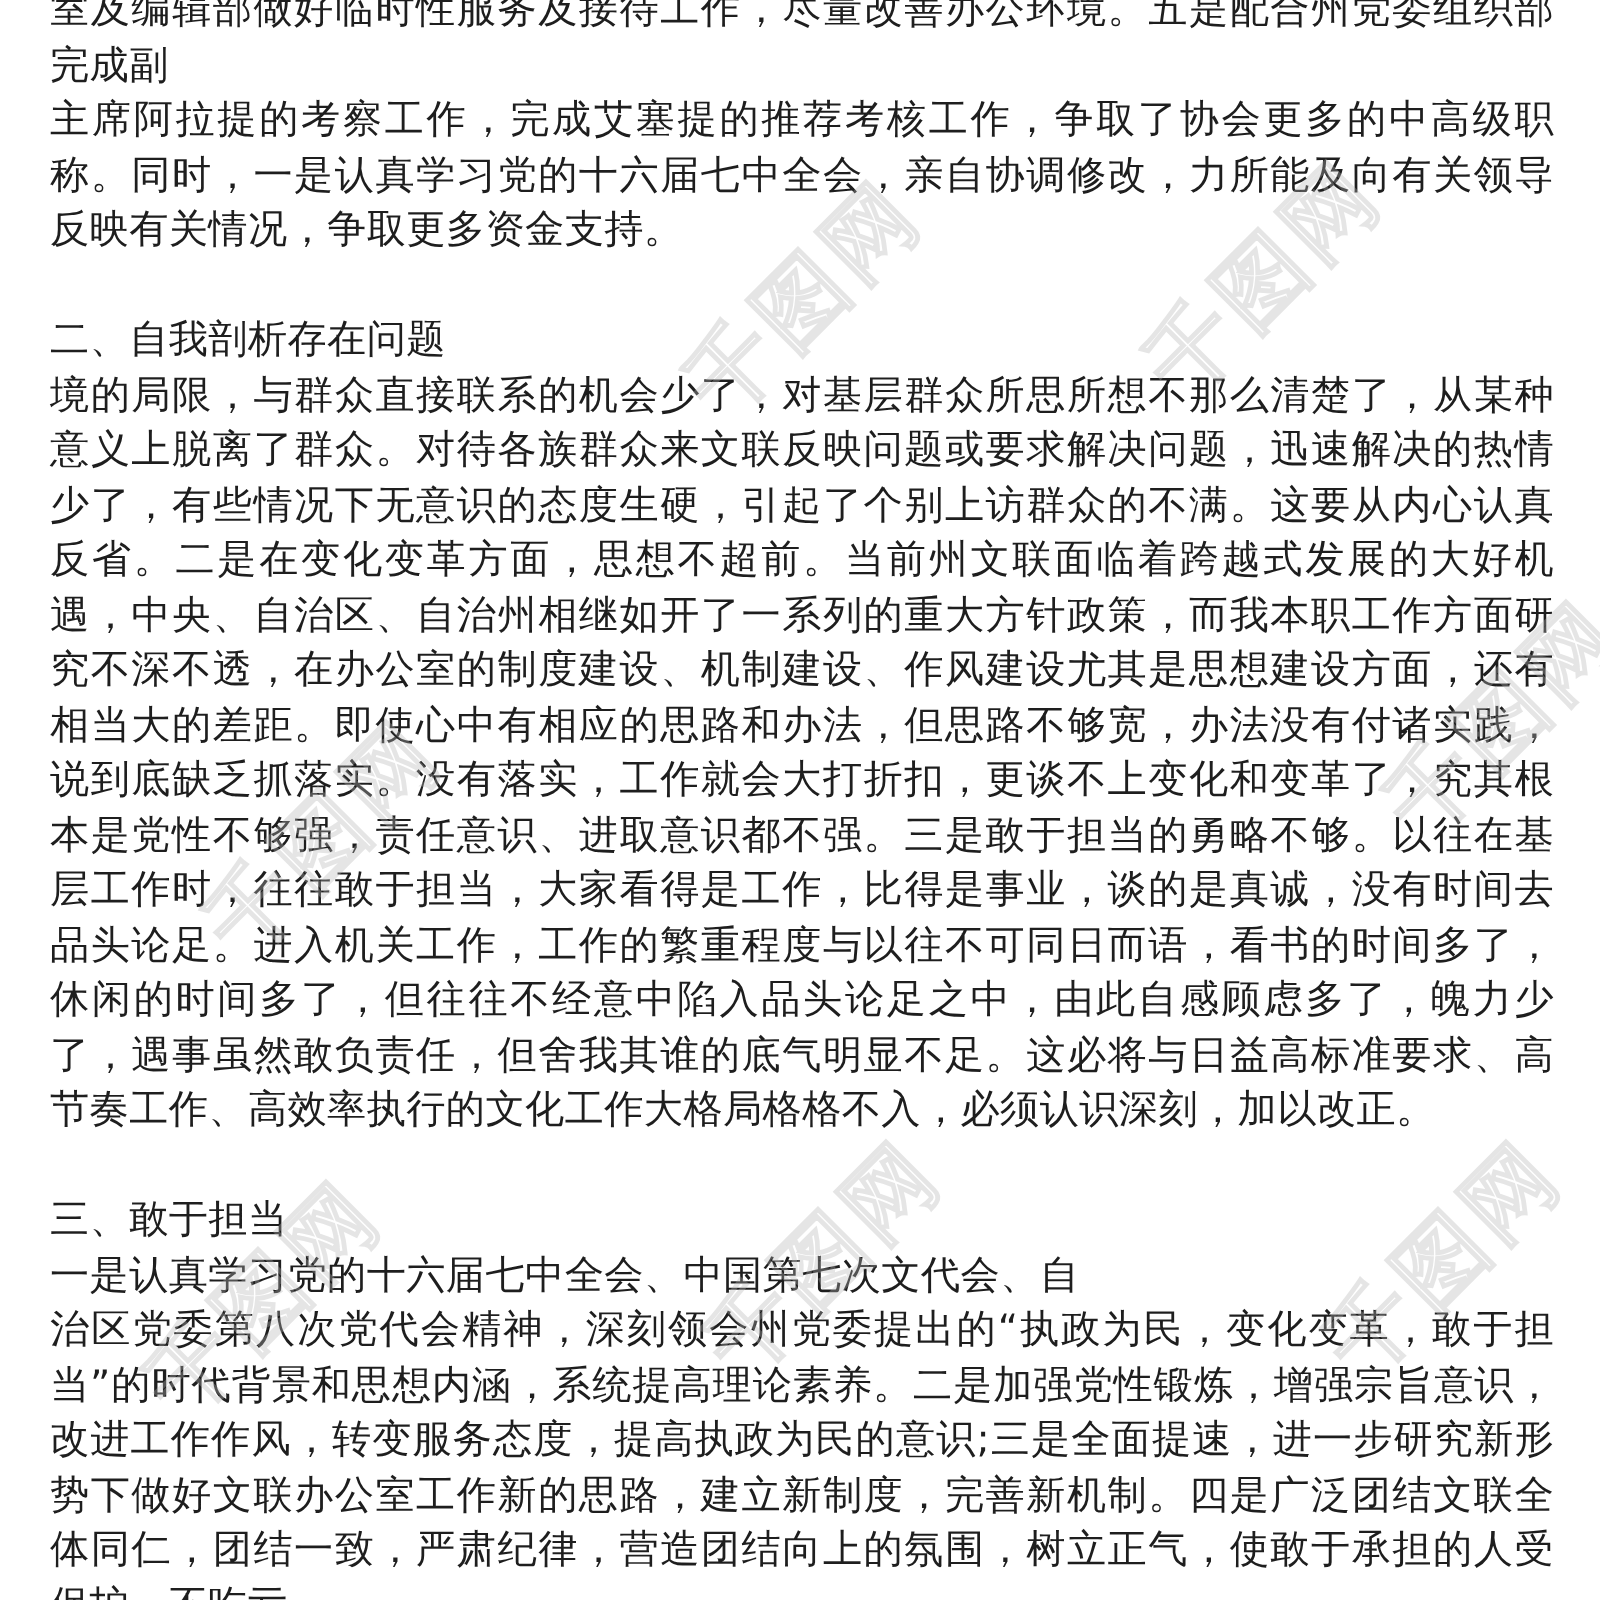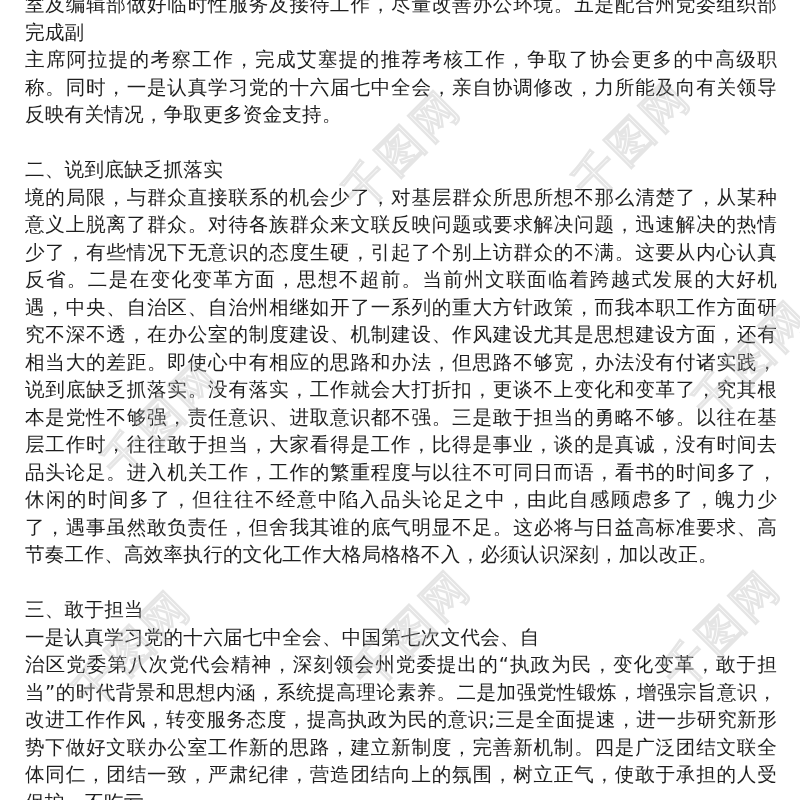--- a/index.html
+++ b/index.html
@@ -49,21 +49,21 @@
 </style>
 </head>
 <body>
 
 <div class="page">
   <p>室及编辑部做好临时性服务及接待工作，尽量改善办公环境。五是配合州党委组织部完成副</p>
   <p>主席阿拉提的考察工作，完成艾塞提的推荐考核工作，争取了协会更多的中高级职称。同时，一是认真学习党的十六届七中全会，亲自协调修改，力所能及向有关领导反映有关情况，争取更多资金支持。</p>
 
   <div class="gap"></div>
 
-  <p>二、说到底缺乏抓落实</p>
+  <p>二、自我剖析存在问题</p>
   <p>境的局限，与群众直接联系的机会少了，对基层群众所思所想不那么清楚了，从某种意义上脱离了群众。对待各族群众来文联反映问题或要求解决问题，迅速解决的热情少了，有些情况下无意识的态度生硬，引起了个别上访群众的不满。这要从内心认真反省。二是在变化变革方面，思想不超前。当前州文联面临着跨越式发展的大好机遇，中央、自治区、自治州相继如开了一系列的重大方针政策，而我本职工作方面研究不深不透，在办公室的制度建设、机制建设、作风建设尤其是思想建设方面，还有相当大的差距。即使心中有相应的思路和办法，但思路不够宽，办法没有付诸实践，说到底缺乏抓落实。没有落实，工作就会大打折扣，更谈不上变化和变革了，究其根本是党性不够强，责任意识、进取意识都不强。三是敢于担当的勇略不够。以往在基层工作时，往往敢于担当，大家看得是工作，比得是事业，谈的是真诚，没有时间去品头论足。进入机关工作，工作的繁重程度与以往不可同日而语，看书的时间多了，休闲的时间多了，但往往不经意中陷入品头论足之中，由此自感顾虑多了，魄力少了，遇事虽然敢负责任，但舍我其谁的底气明显不足。这必将与日益高标准要求、高节奏工作、高效率执行的文化工作大格局格格不入，必须认识深刻，加以改正。</p>
 
   <div class="gap"></div>
 
   <p>三、敢于担当</p>
   <p>一是认真学习党的十六届七中全会、中国第七次文代会、自</p>
   <p>治区党委第八次党代会精神，深刻领会州党委提出的“执政为民，变化变革，敢于担当”的时代背景和思想内涵，系统提高理论素养。二是加强党性锻炼，增强宗旨意识，改进工作作风，转变服务态度，提高执政为民的意识;三是全面提速，进一步研究新形势下做好文联办公室工作新的思路，建立新制度，完善新机制。四是广泛团结文联全体同仁，团结一致，严肃纪律，营造团结向上的氛围，树立正气，使敢于承担的人受保护，不吃亏。</p>
 
 </div>
 

